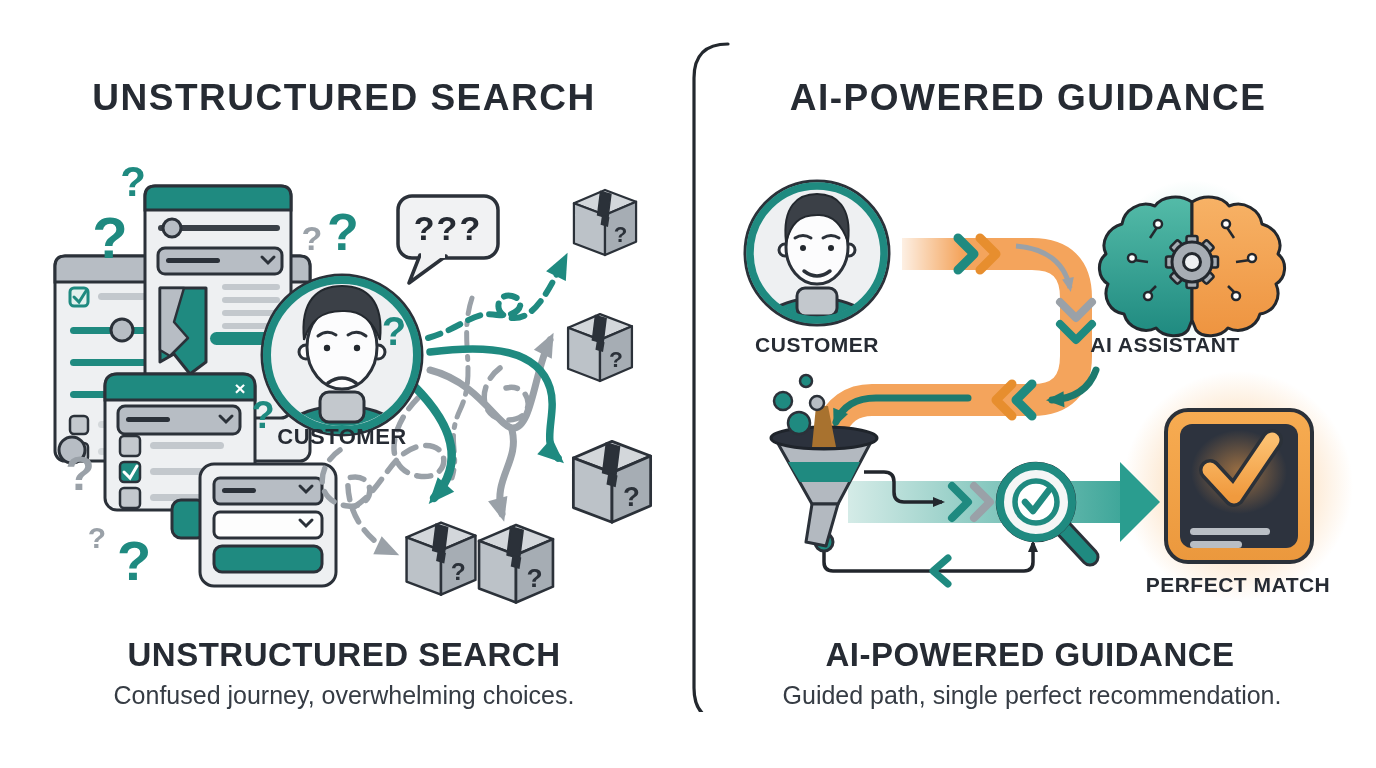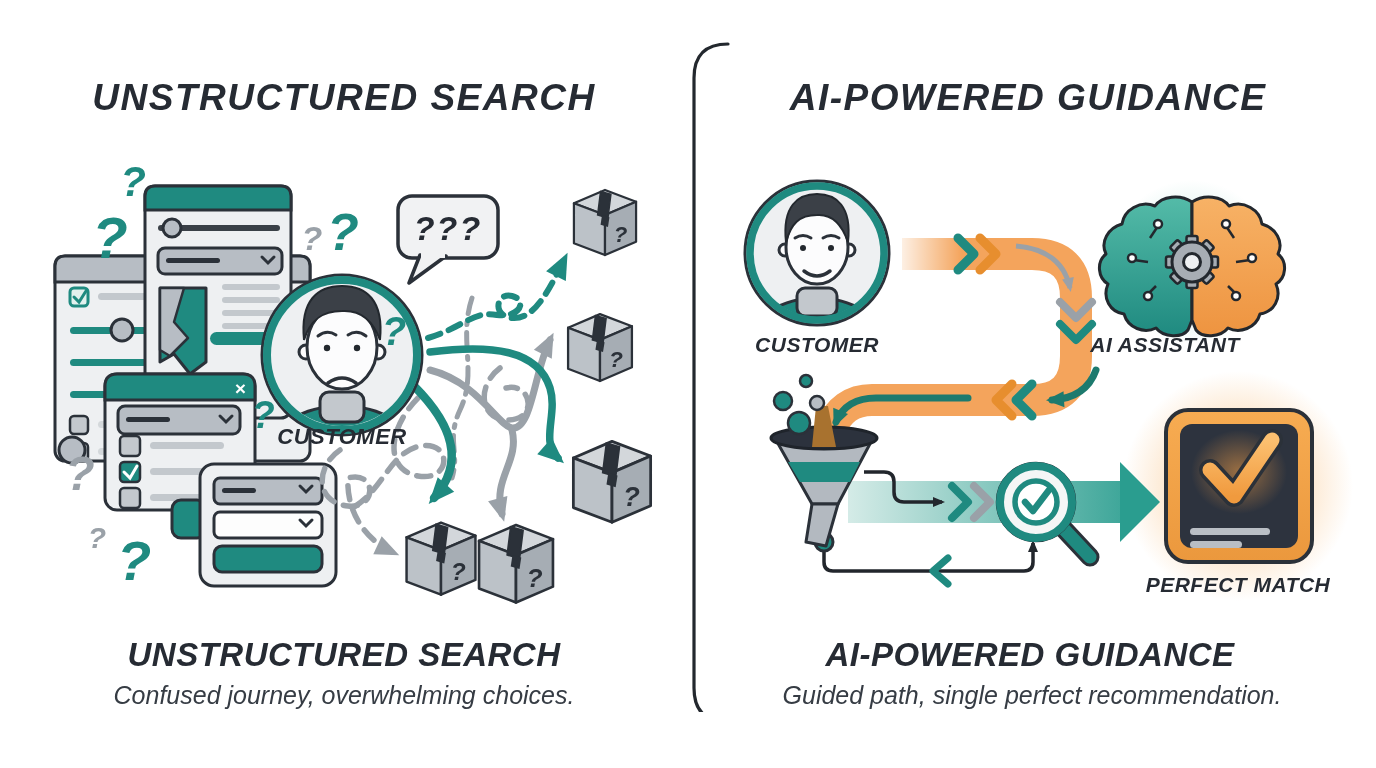--- a/index.html
+++ b/index.html
@@ -1,17 +1,17 @@
 <!DOCTYPE html>
 <html style="--teal: #1f8a80; --teal_dark: #16695f; --teal_deep: #1d7a6e; --ink: #262b33; --outline: #2b3139; --gray: #9aa1a8; --gray_mid: #b7bdc4; --gray_line: #c3c8cd; --window: #eef0f2; --orange: #f4a45c; --orange_deep: #e78e2e; --card_inner: #2d333e; --text_soft: #363c44;"><head>
 <meta charset="utf-8">
 <style>
   html,body{margin:0;padding:0;background:#ffffff;}
   #stage{position:relative;width:1376px;height:712px;background:#fff;overflow:hidden;
-         font-family:"Liberation Sans", sans-serif;font-style:italic;}
+         font-family:"Liberation Sans", sans-serif;}
   svg{display:block}
   text{font-family:"Liberation Sans", sans-serif;}
   .panel-title{font-size:37px;font-weight:bold;letter-spacing:1.5px;fill:var(--ink);}
   .panel-heading{font-size:33px;font-weight:600;fill:var(--ink);letter-spacing:0.5px;}
   .panel-caption{font-size:25px;font-weight:normal;fill:var(--text_soft);}
   .label{font-size:22px;font-weight:bold;fill:var(--ink);letter-spacing:0.5px;}
   .label-sm{font-size:21px;font-weight:bold;fill:var(--ink);letter-spacing:0.5px;}
   .bubble-q{font-size:34px;font-weight:bold;fill:var(--ink);letter-spacing:2px;}
   .q-teal{font-weight:bold;fill:var(--teal);}
   .q-gray{font-weight:bold;fill:var(--gray);}

